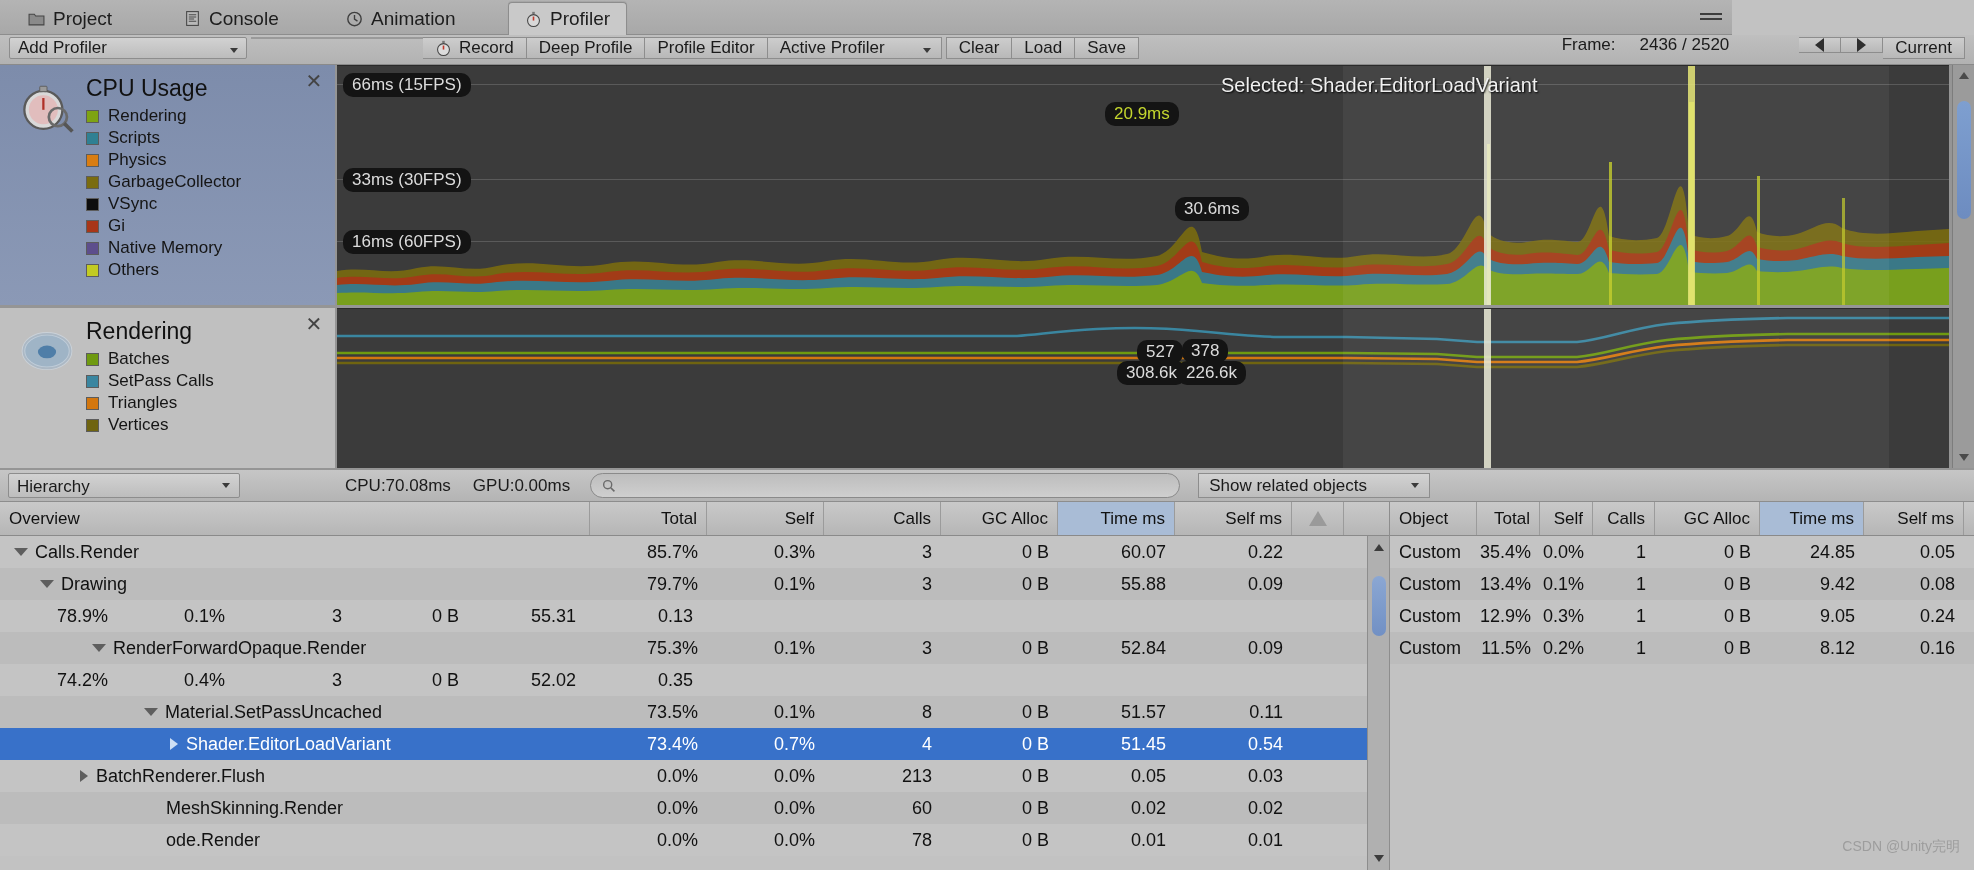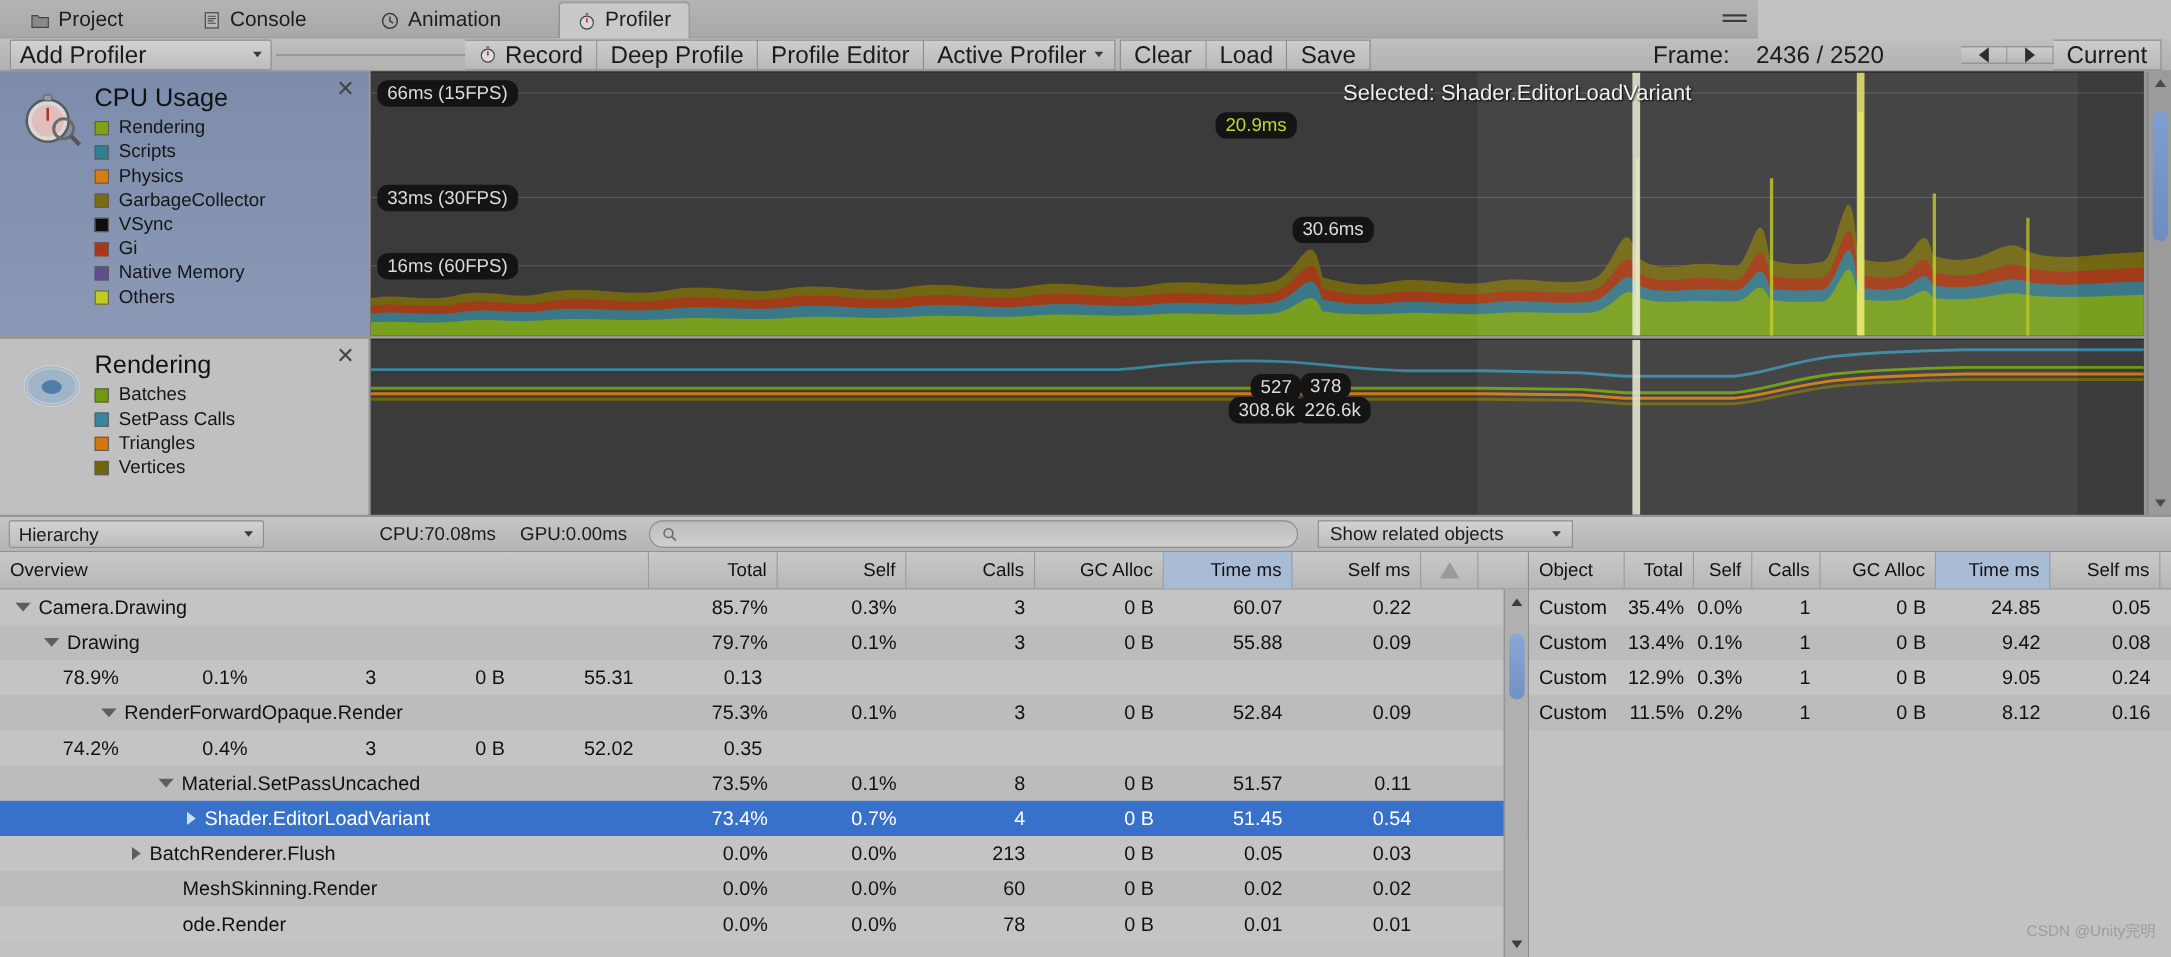--- a/index.html
+++ b/index.html
@@ -7,21 +7,21 @@
     width: 1974px; height: 870px;
     font-family: "Liberation Sans", sans-serif;
     background: #c2c2c2;
     overflow: hidden;
     -webkit-font-smoothing: antialiased;
   }
   #app { position: relative; width: 1974px; height: 870px; }
 
   
   .tabbar {
-    position: absolute; left: 0; top: 0; width: 1598px; height: 35px;
+    position: absolute; left: 0; top: 0; width: 1732px; height: 35px;
     background: linear-gradient(#b4b4b4, #a8a8a8);
     border-bottom: 1px solid #8d8d8d;
   }
   .tab {
     position: absolute; top: 2px; height: 33px;
     display: flex; align-items: center; gap: 8px;
     padding: 0 16px; font-size: 19px; color: #1d1d1d;
     border-radius: 4px 4px 0 0;
   }
   .tab.active {
@@ -37,22 +37,22 @@
   }
   .menu-hamburger b { display:block; height:2px; background:#3c3c3c; margin-top:3px; }
   .menu-hamburger .b1 { width:22px }
   .menu-hamburger .b2 { width:22px }
 
   
   .toolbar {
     position: absolute; left: 0; top: 35px; width: 1974px; height: 30px;
     background: linear-gradient(#bfbfbf, #b2b2b2);
     border-bottom: 1px solid #8a8a8a;
-    display: flex; align-items: center;
-    font-size: 22px; color: #1b1b1b;
+    display: flex; align-items: flex-start;
+    font-size: 17px; color: #1b1b1b;
   }
   .tb-popup {
     width: 238px; margin: 2px 0 2px 9px;
     background: linear-gradient(#d2d2d2, #bcbcbc);
     border: 1px solid #8d8d8d; border-radius: 2px;
     display: flex; align-items: center; padding: 0 8px;
     position: relative;
   }
   .tb-popup .caret { position: absolute; right: 8px; top: 10px; }
   .caret {
@@ -480,21 +480,21 @@
         <div class="th right" style="width:117px">Self ms</div>
         <div class="th" style="width:52px;justify-content:center">
             <i class="warnicon"></i>
           </div>
       </div>
 
       <div>
         <div class="row odd">
           <div class="cell" style="width:590px;padding-left:14px">
               <i class="foldarrow"></i>
-              <span>Camera.Drawing</span>
+              <span>Calls.Render</span>
             </div>
           <div class="cell right" style="width:117px">85.7%</div>
           <div class="cell right" style="width:117px">0.3%</div>
           <div class="cell right" style="width:117px">3</div>
           <div class="cell right" style="width:117px">0 B</div>
           <div class="cell right" style="width:117px">60.07</div>
           <div class="cell right" style="width:117px">0.22</div>
         </div>
         <div class="row even">
           <div class="cell" style="width:590px;padding-left:40px">
@@ -554,21 +554,21 @@
               <span>Shader.EditorLoadVariant</span>
             </div>
           <div class="cell right" style="width:117px">73.4%</div>
           <div class="cell right" style="width:117px">0.7%</div>
           <div class="cell right" style="width:117px">4</div>
           <div class="cell right" style="width:117px">0 B</div>
           <div class="cell right" style="width:117px">51.45</div>
           <div class="cell right" style="width:117px">0.54</div>
         </div>
         <div class="row odd">
-          <div class="cell" style="width:590px;padding-left:120px">
+          <div class="cell" style="width:590px;padding-left:80px">
               <i class="foldarrow closed"></i>
               <span>BatchRenderer.Flush</span>
             </div>
           <div class="cell right" style="width:117px">0.0%</div>
           <div class="cell right" style="width:117px">0.0%</div>
           <div class="cell right" style="width:117px">213</div>
           <div class="cell right" style="width:117px">0 B</div>
           <div class="cell right" style="width:117px">0.05</div>
           <div class="cell right" style="width:117px">0.03</div>
         </div>

